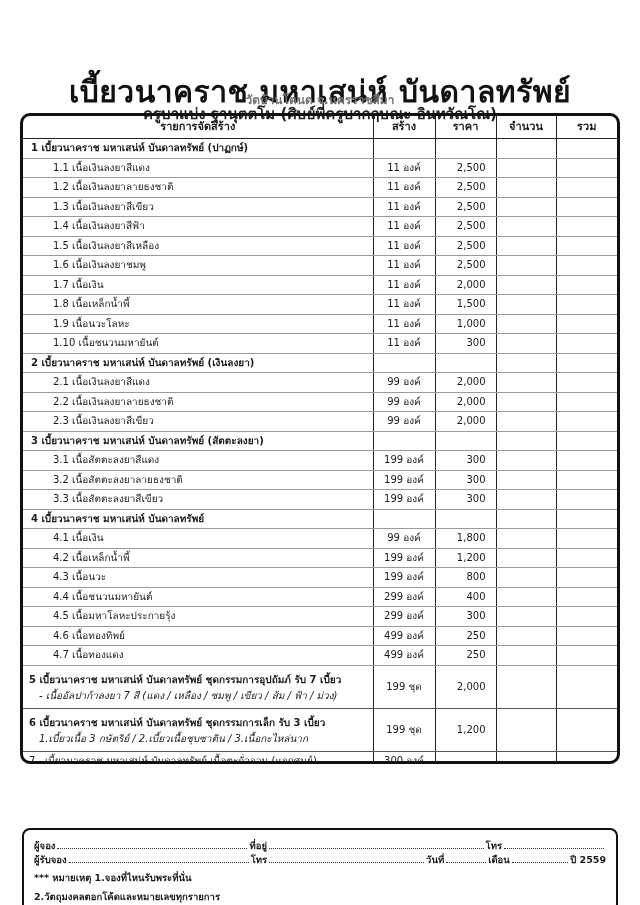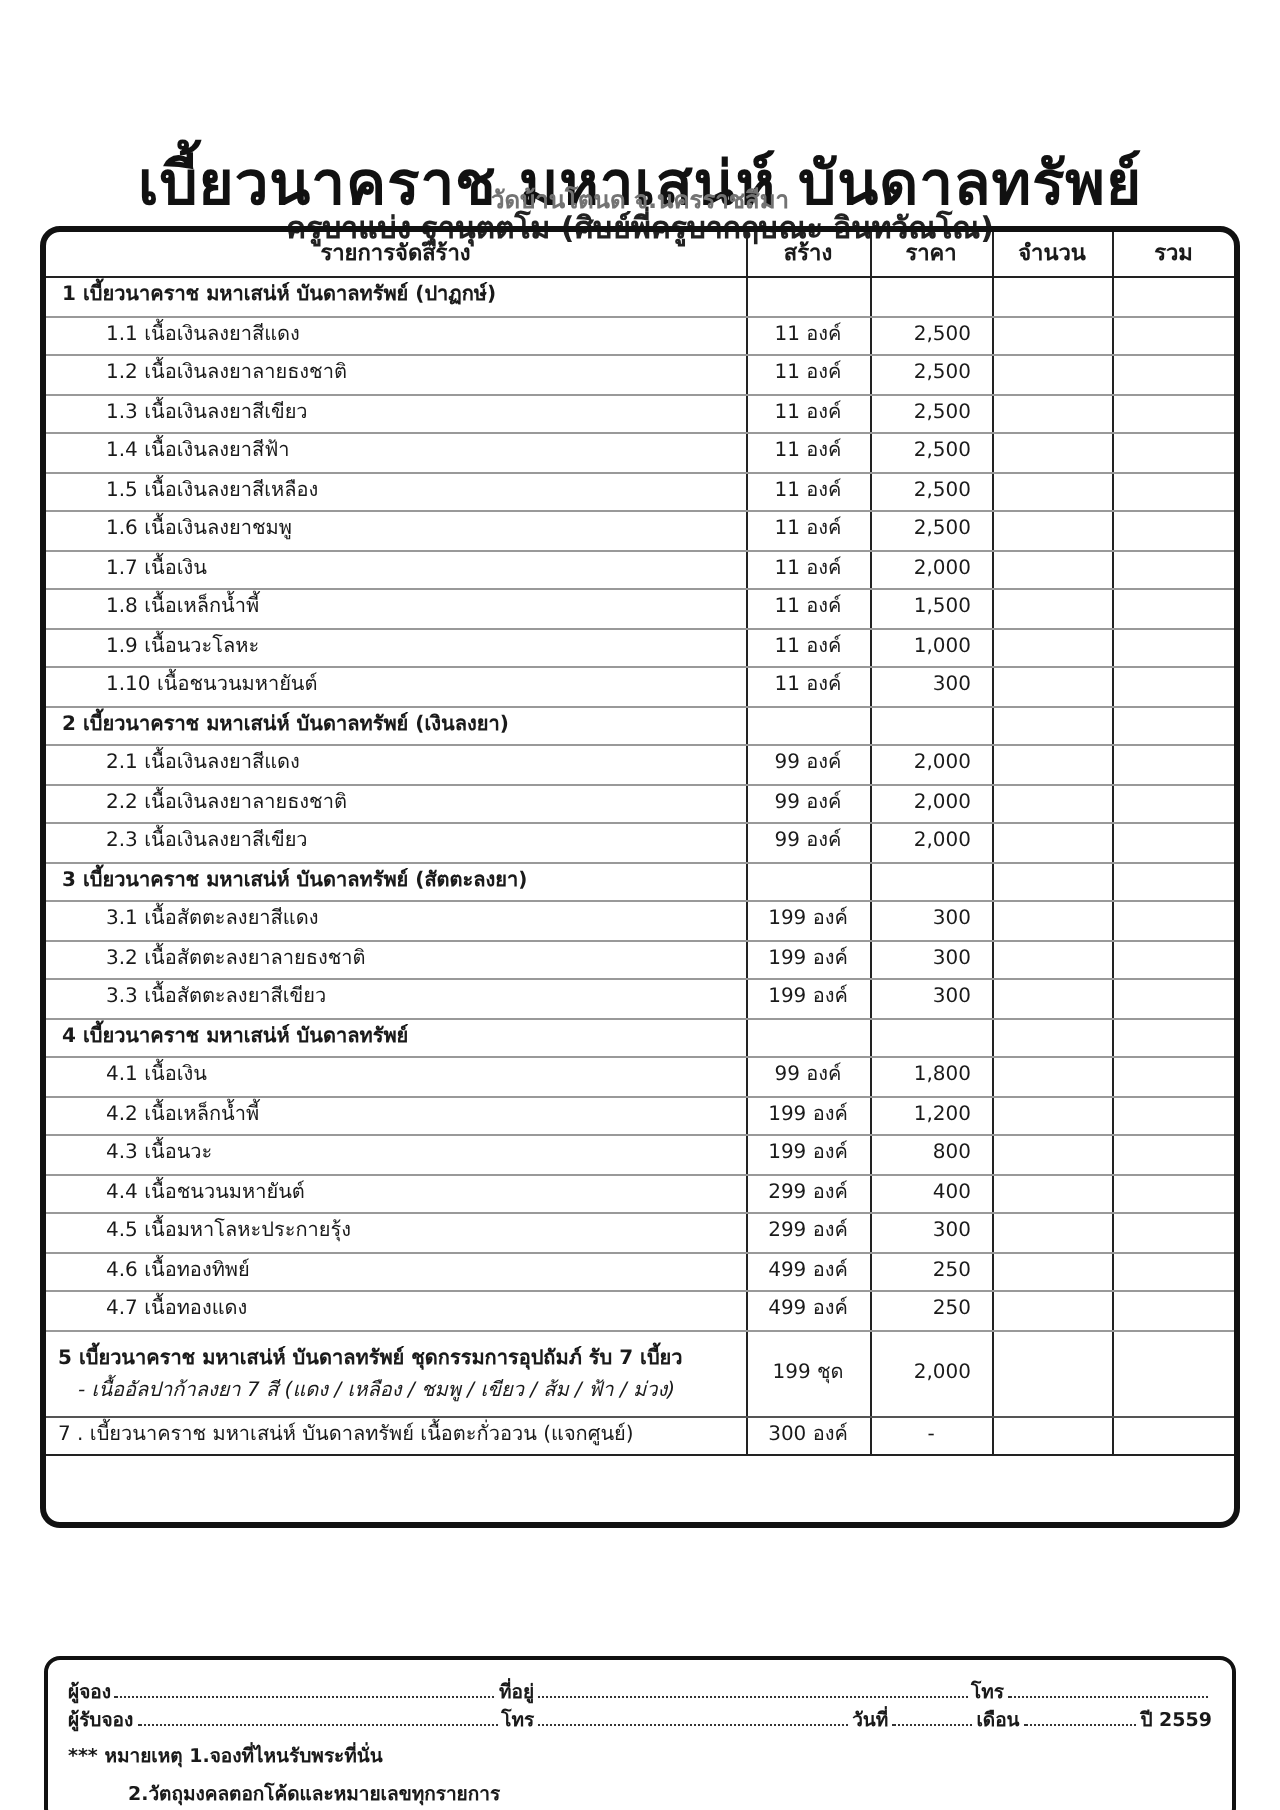--- a/index.html
+++ b/index.html
@@ -51,21 +51,21 @@
   tr.row7 td.make, tr.row7 td.price { font-weight: normal; }
   .footer-box {
     position: absolute; left: 22px; top: 828px; width: 596px; height: 84px;
     border: 2.5px solid #111; border-radius: 8px; box-sizing: border-box;
     font-size: 9.5px; padding: 8px 10px;
   }
   .frow { display: flex; align-items: baseline; height: 14px; white-space: nowrap; }
   .fl { font-weight: bold; }
   .dots { flex: 1; border-bottom: 1px dotted #333; margin: 0 2px; height: 8px; }
   .note { margin-top: 4px; font-weight: bold; }
-  .note2 { margin-left: 30px; margin-top: 4px; font-weight: bold; }
+  .note2 { margin-top: 4px; font-weight: bold; }
 </style>
 </head>
 <body>
 
 <div class="title">เบี้ยวนาคราช มหาเสน่ห์ บันดาลทรัพย์</div>
 <div class="subtitle">ครูบาแบ่ง ฐานุตตโม (ศิษย์พี่ครูบากฤษณะ อินทวัณโณ)</div>
 <div class="temple">วัดบ้านโตนด จ.นครราชสีมา</div>
 
 <div class="table-wrap">
   <table>
@@ -278,20 +278,30 @@
         <tr class="set">
           <td class="name">
             <span class="setline1">5 เบี้ยวนาคราช มหาเสน่ห์ บันดาลทรัพย์ ชุดกรรมการอุปถัมภ์ รับ 7 เบี้ยว</span>
             <span class="setline2">- เนื้ออัลปาก้าลงยา 7 สี (แดง / เหลือง / ชมพู / เขียว / ส้ม / ฟ้า / ม่วง)</span>
           </td>
           <td class="make">199 ชุด</td>
           <td class="price">2,000</td>
           <td></td>
           <td></td>
         </tr>
+        <tr class="set">
+          <td class="name">
+            <span class="setline1">6 เบี้ยวนาคราช มหาเสน่ห์ บันดาลทรัพย์ ชุดกรรมการเล็ก รับ 3 เบี้ยว</span>
+            <span class="setline2">1.เบี้ยวเนื้อ 3 กษัตริย์ / 2.เบี้ยวเนื้อชุบซาติน / 3.เนื้อกะไหล่นาก</span>
+          </td>
+          <td class="make">199 ชุด</td>
+          <td class="price">1,200</td>
+          <td></td>
+          <td></td>
+        </tr>
         <tr class="row7">
           <td class="name">7 . เบี้ยวนาคราช มหาเสน่ห์ บันดาลทรัพย์ เนื้อตะกั่วอวน (แจกศูนย์)</td>
           <td class="make">300 องค์</td>
           <td class="make">-</td>
           <td></td>
           <td></td>
         </tr>
       </tbody>
   </table>
 </div>

